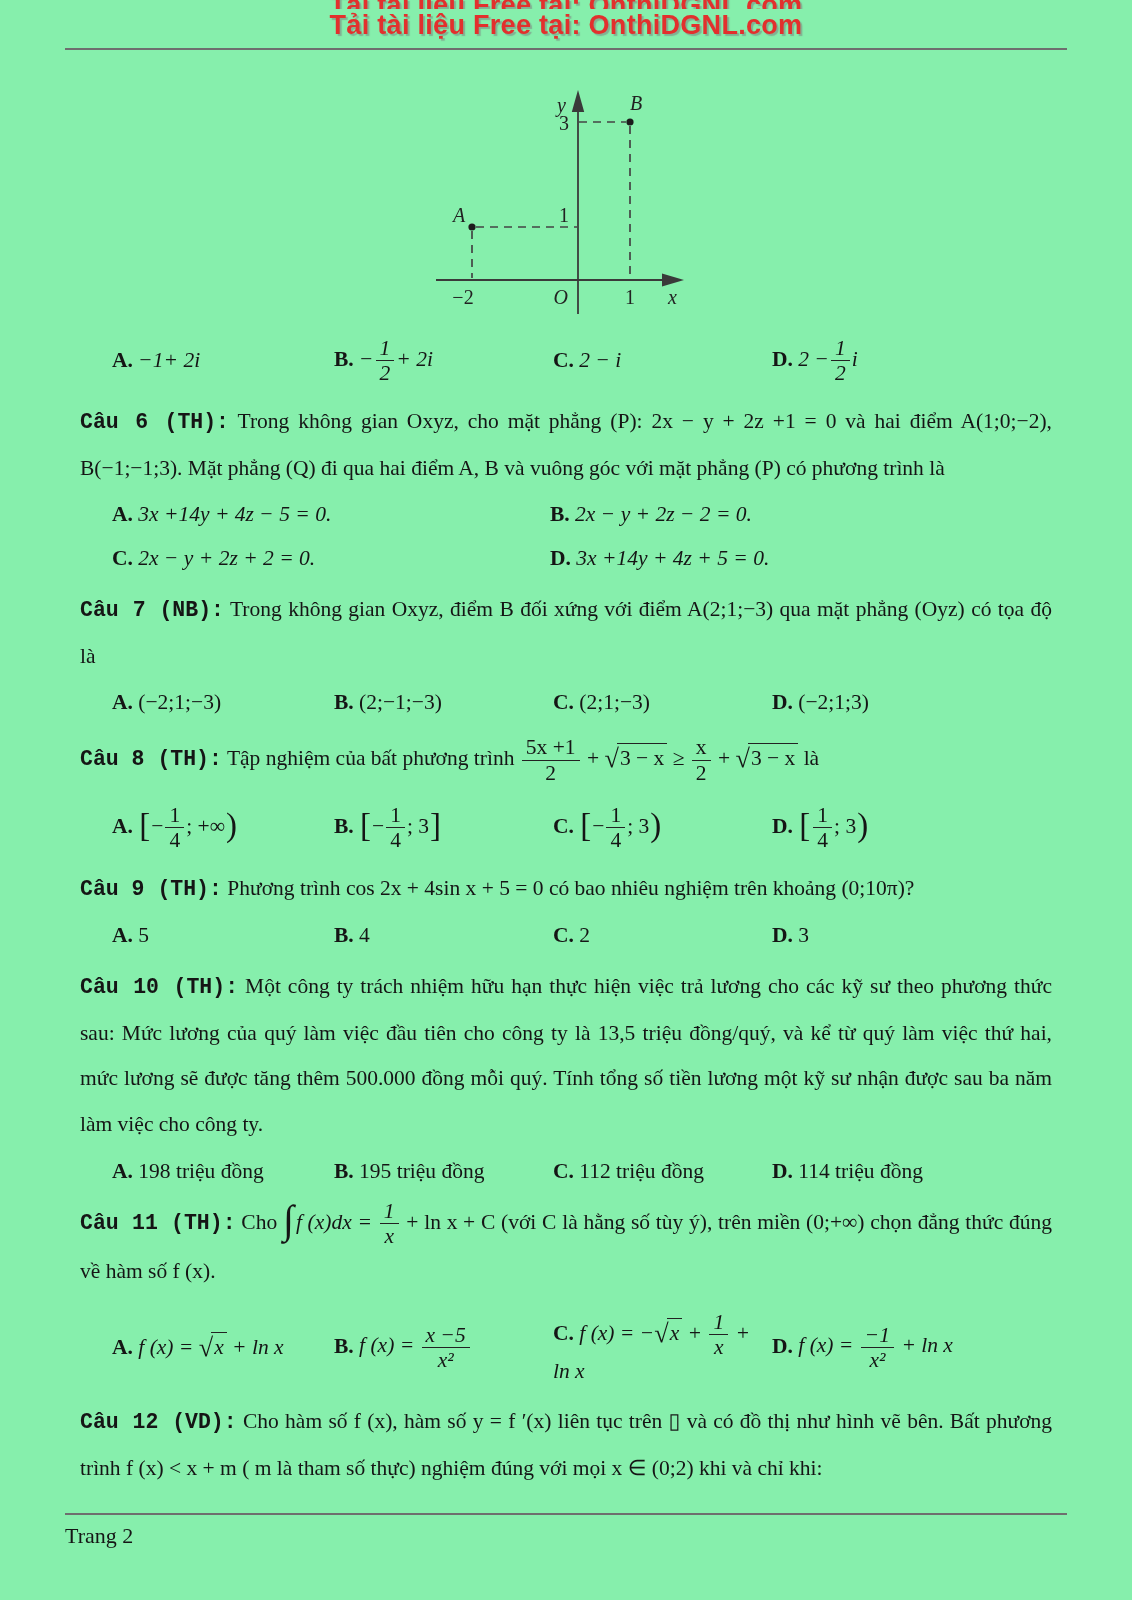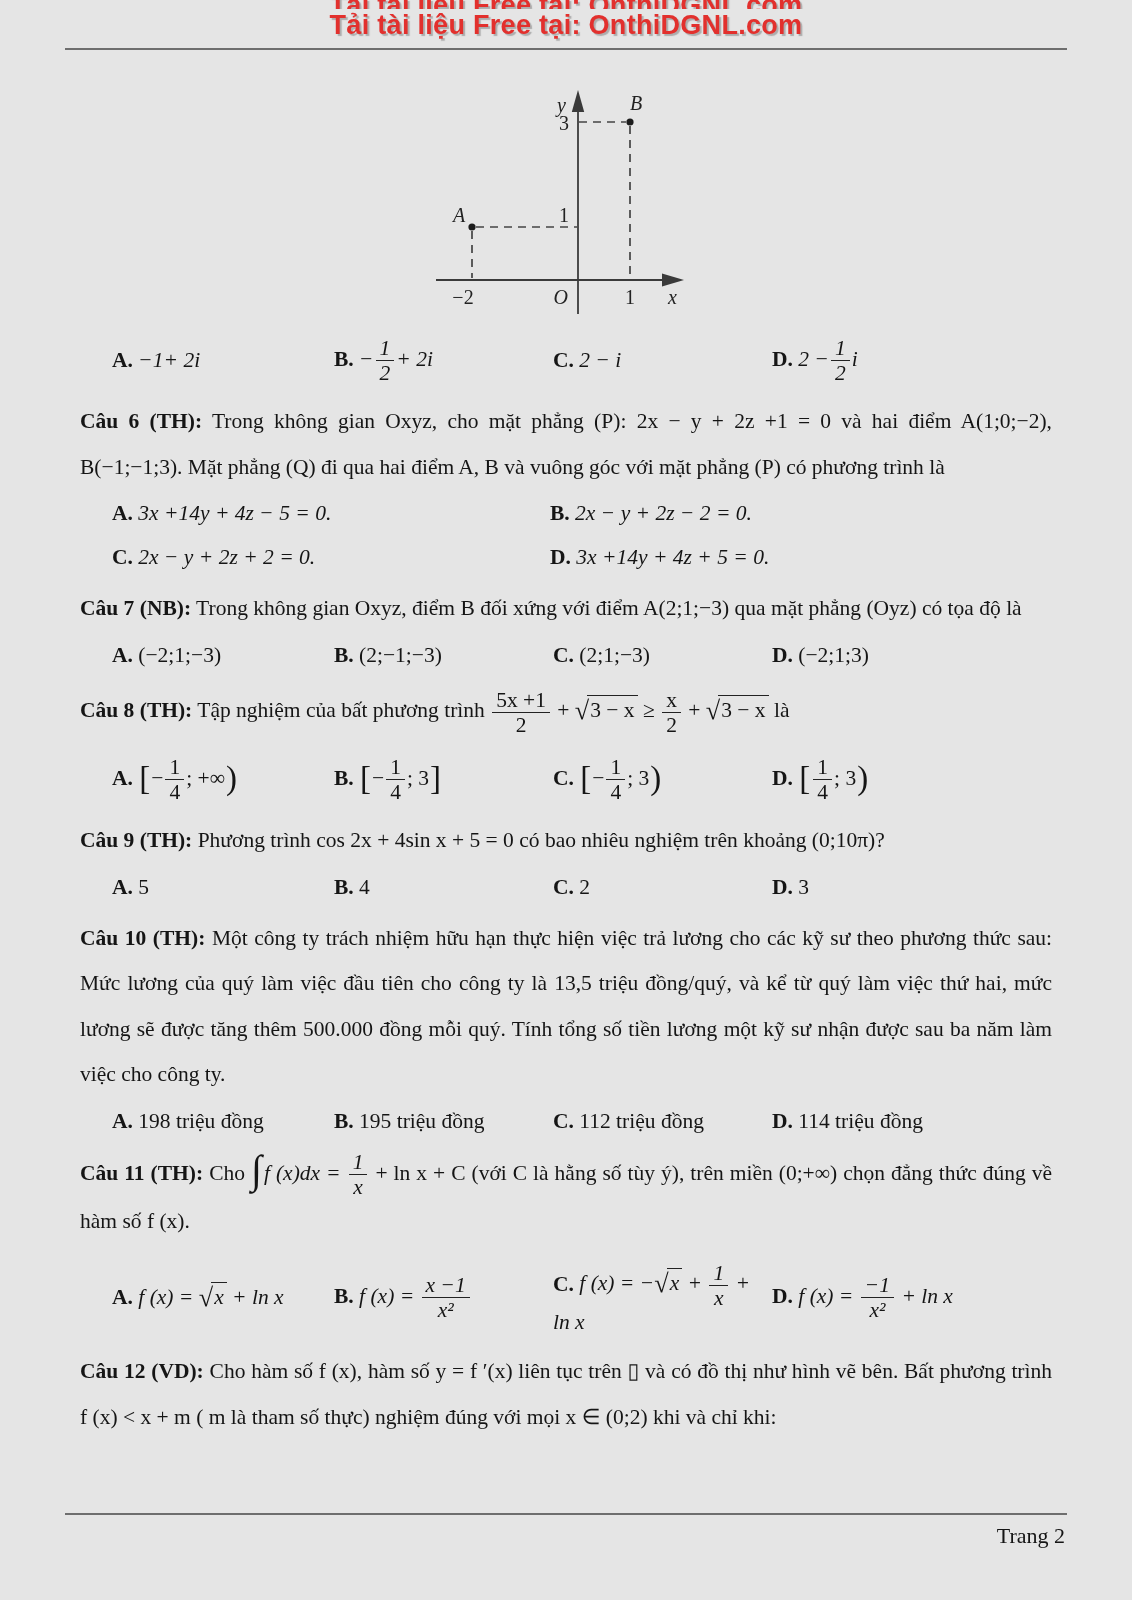--- a/index.html
+++ b/index.html
@@ -1,48 +1,48 @@
 <!DOCTYPE html>
 <html><head>
 <meta charset="utf-8">
 <style>
   html,body{margin:0;padding:0;background:#fff;}
-  .page{width:1132px;height:1600px;margin:0 auto;background:#e5e5e5;position:relative;
+  .page{width:1132px;height:1600px;margin:0 auto;background:#86efac;position:relative;
         box-sizing:border-box;padding:0 65px;overflow:hidden;
         font-family:"Liberation Serif",serif;color:#151515;}
   
   .remnant{height:9px;overflow:hidden;text-align:center;}
   .remnant .hdr-text{display:inline-block;margin-top:-27px;}
   .site-header{text-align:center;margin-top:1px;}
   .hdr-text{font-family:"Liberation Sans",sans-serif;font-weight:bold;font-size:27px;
             color:#e2302d;text-shadow:2px 2px 1px rgba(125,125,125,.55);letter-spacing:.3px;}
   hr.rule{border:none;border-top:2px solid #6e6e6e;margin:7px 0 0 0;}
   .body{padding:0 15px;}
   .figure{text-align:center;margin:26px 0 4px;}
   svg text{font-family:"Liberation Serif",serif;font-size:20px;fill:#222;}
   svg text.it{font-style:italic;}
   .q{margin:8px 0 2px;text-align:justify;font-size:21.5px;line-height:2.12;}
-  .qlabel{font-weight:bold;}
+  .qlabel{font-weight:bold;font-family:Liberation Mono, monospace;}
   .ans-row{display:flex;align-items:center;margin:3px 0 3px 32px;font-size:21.5px;line-height:1.9;}
   .col{flex:0 0 auto;}
   .c1{width:222px}.c2{width:219px}.c3{width:219px}.c4{flex:1 1 auto;}
   .two .c1{width:438px}
   .ltr{font-weight:bold;}
   .math{font-style:italic;}
   .frac{display:inline-block;vertical-align:middle;text-align:center;line-height:1.12;padding:0 2px;}
   .frac .num{display:block;padding:0 4px;}
   .frac .den{display:block;border-top:1.6px solid #222;padding:0 4px;}
   .sqrt{white-space:nowrap;}
   .sqrt .radical{font-style:normal;font-size:1.22em;vertical-align:-2px;}
   .sqrt .under{border-top:1.6px solid #222;padding:2px 3px;margin-left:-2px;}
   .bigb{font-size:33px;font-weight:400;font-style:normal;vertical-align:middle;line-height:0;position:relative;top:-2px;padding:0 1px;}
   .integral{font-size:40px;vertical-align:middle;line-height:0;position:relative;top:-4px;padding-right:2px;}
   .tall{line-height:1.2;margin-top:16px;margin-bottom:14px;}
   .page-footer{position:absolute;left:65px;right:65px;top:1506px;}
-  .page-footer .pagenum{text-align:right;font-size:22px;padding:8px 2px 0 0;}
+  .page-footer .pagenum{text-align:left;font-size:22px;padding:8px 2px 0 0;}
 </style>
 </head>
 <body>
 
 <div class="page">
 
   <div class="remnant">
     <span class="hdr-text">Tải tài liệu Free tại: OnthiDGNL.com</span>
   </div>
 
@@ -232,21 +232,21 @@
       <span class="frac"><span class="num math">1</span><span class="den math">x</span></span>
       <span>+ ln x + C (với C là hằng số tùy ý), trên miền (0;+∞) chọn đẳng thức đúng về hàm số f (x).</span>
     </p>
     <div class="ans-row tall">
       <div class="col c1">
         <span class="ltr">A.</span>
         <span class="math"><span>f (x) = </span><span class="sqrt"><span class="radical">√</span><span class="under">x</span></span><span> + ln x</span></span>
       </div>
       <div class="col c2">
         <span class="ltr">B.</span>
-        <span class="math"><span>f (x) = </span><span class="frac"><span class="num">x −1</span><span class="den">x²</span></span></span>
+        <span class="math"><span>f (x) = </span><span class="frac"><span class="num">x −5</span><span class="den">x²</span></span></span>
       </div>
       <div class="col c3">
         <span class="ltr">C.</span>
         <span class="math"><span>f (x) = −</span><span class="sqrt"><span class="radical">√</span><span class="under">x</span></span><span> + </span><span class="frac"><span class="num">1</span><span class="den">x</span></span><span> + ln x</span></span>
       </div>
       <div class="col c4">
         <span class="ltr">D.</span>
         <span class="math"><span>f (x) = </span><span class="frac"><span class="num">−1</span><span class="den">x²</span></span><span> + ln x</span></span>
       </div>
     </div>

